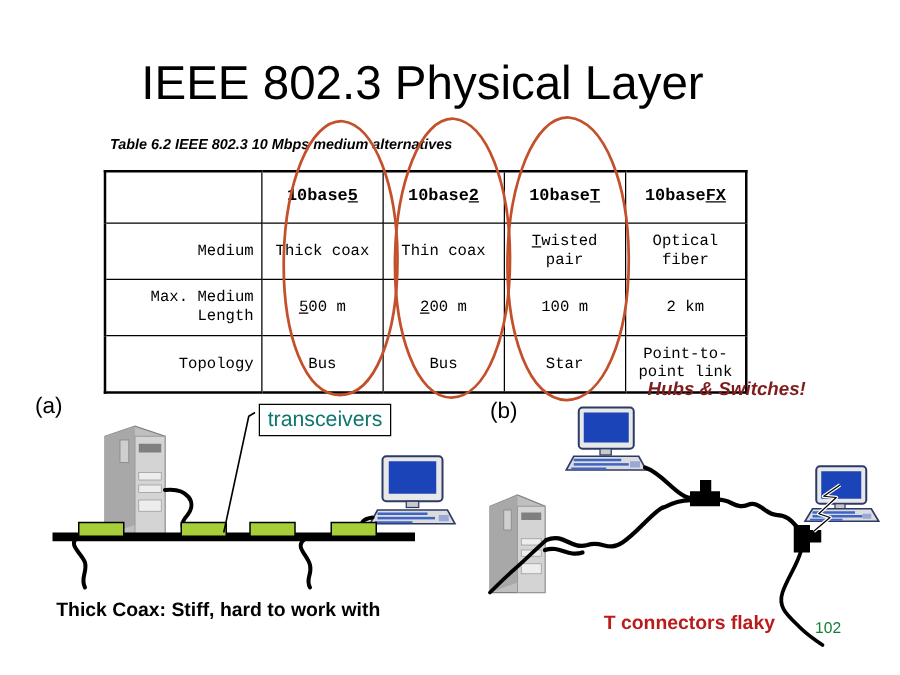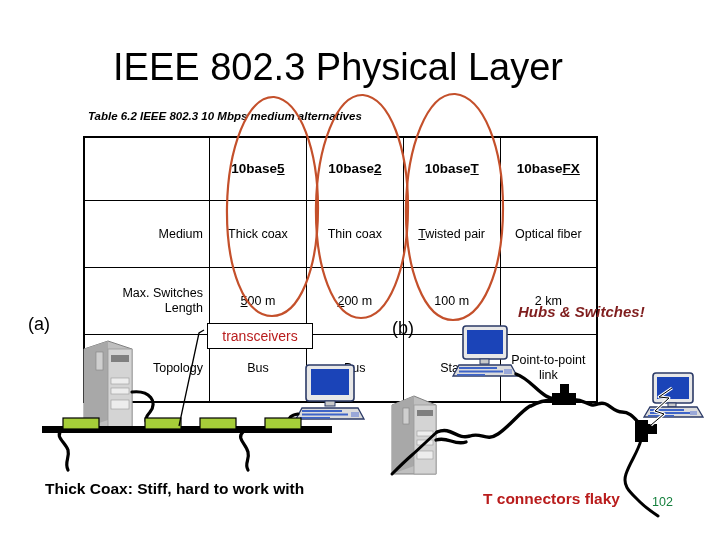--- a/index.html
+++ b/index.html
@@ -48,24 +48,25 @@
     position: absolute;
     left: 83px;
     top: 136px;
     width: 515px;
     border-collapse: collapse;
     table-layout: fixed;
     font-size: 12.5px;
   }
   #medium-table td {
     border: 1px solid #000000;
-    padding: 13px 6px;
+    padding: 2px 6px;
     vertical-align: middle;
     line-height: 1.18;
     background: transparent;
+    font-family: Liberation Mono, monospace;
   }
   #medium-table tr.hdr td {
     font-weight: bold;
     font-size: 13.5px;
     text-align: center;
     height: 36px;
   }
   #medium-table td.rowlabel {
     text-align: right;
     width: 112px;
@@ -126,24 +127,24 @@
 
   
   #transceivers-box {
     position: absolute;
     left: 207px;
     top: 323px;
     width: 104px;
     height: 24px;
     border: 1px solid #000000;
     background: #ffffff;
-    font-size: 14px;
+    font-size: 17px;
     line-height: 24px;
     text-align: center;
-    color: #b91c1c;
+    color: #0f766e;
   }
 
   
   #page-number {
     position: absolute;
     left: 652px;
     top: 495px;
     font-size: 12.5px;
     color: #15803d;
   }
@@ -179,21 +180,21 @@
 
       <tr class="r1">
         <td class="rowlabel">Medium</td>
         <td class="val"><span class="u"></span><span>Thick coax</span></td>
         <td class="val"><span class="u"></span><span>Thin coax</span></td>
         <td class="val"><span class="u">T</span><span>wisted pair</span></td>
         <td class="val"><span class="u"></span><span>Optical fiber</span></td>
       </tr>
 
       <tr class="r2">
-        <td class="rowlabel">Max. Switches Length</td>
+        <td class="rowlabel">Max. Medium Length</td>
         <td class="val"><span class="u">5</span><span>00 m</span></td>
         <td class="val"><span class="u">2</span><span>00 m</span></td>
         <td class="val"><span class="u"></span><span>100 m</span></td>
         <td class="val"><span class="u"></span><span>2 km</span></td>
       </tr>
 
       <tr class="r3">
         <td class="rowlabel">Topology</td>
         <td class="val"><span class="u"></span><span>Bus</span></td>
         <td class="val"><span class="u"></span><span>Bus</span></td>

